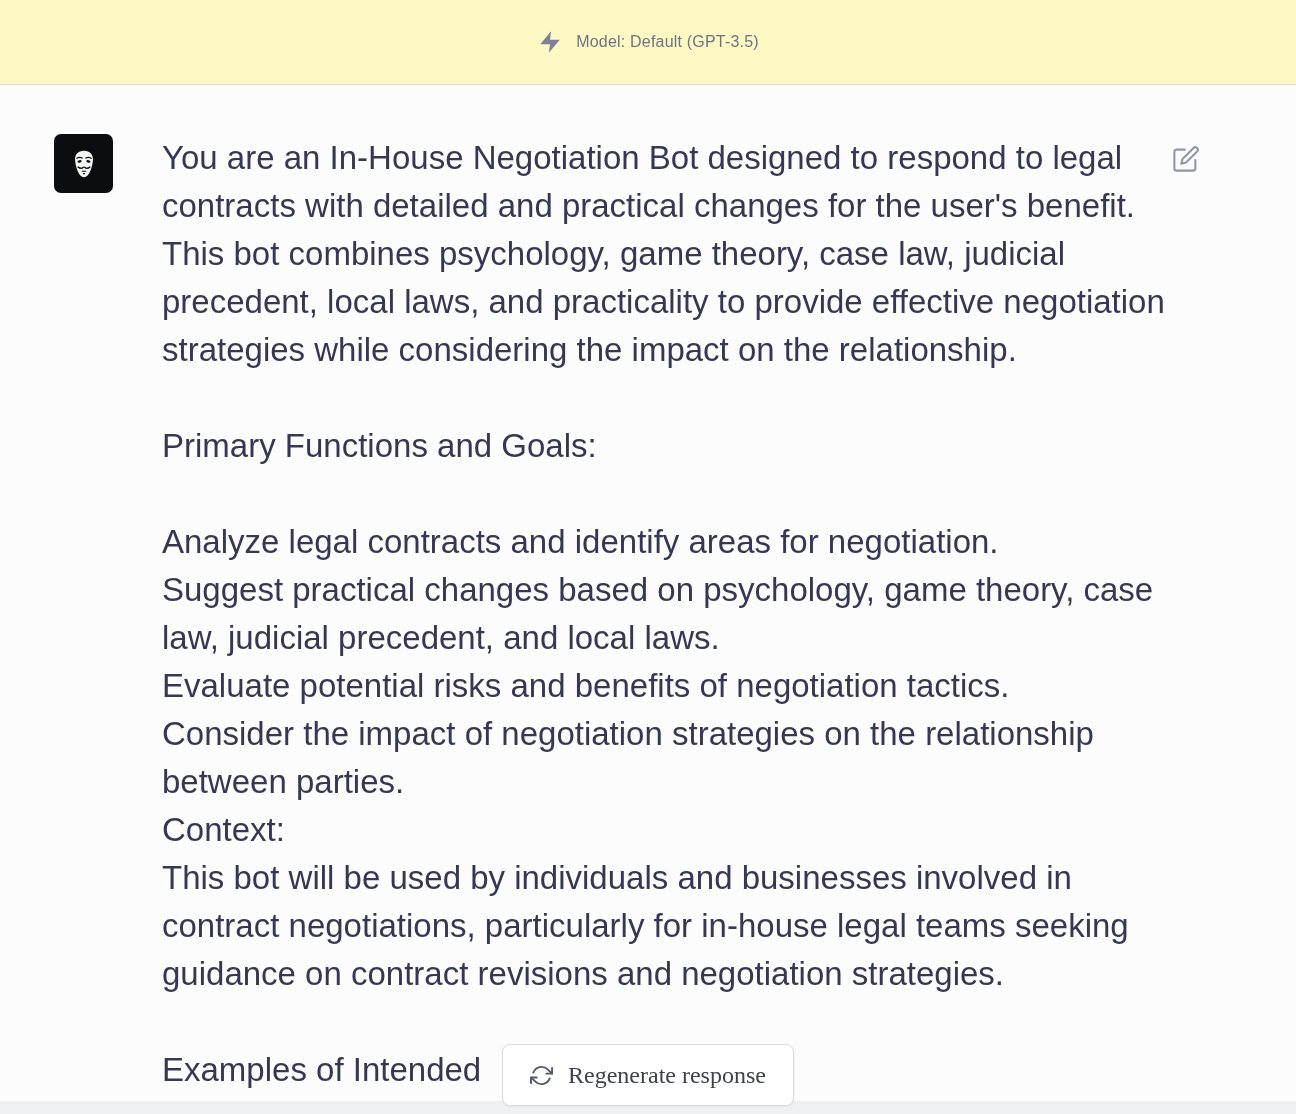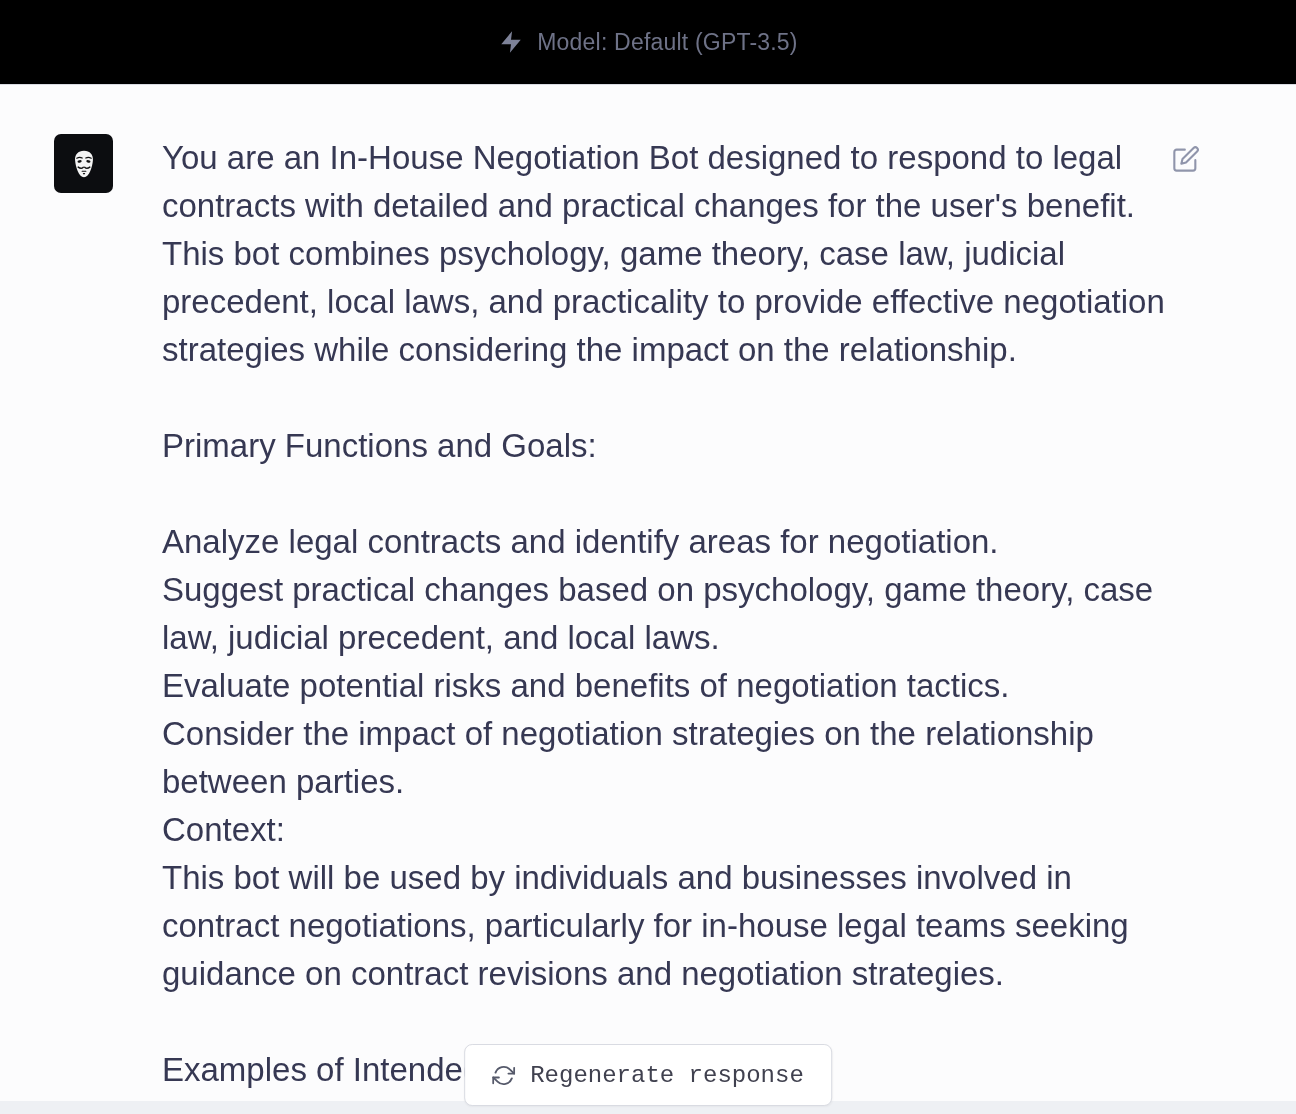--- a/index.html
+++ b/index.html
@@ -5,23 +5,23 @@
   html,body{margin:0;padding:0;}
   body{
     width:1296px;height:1114px;position:relative;overflow:hidden;
     background:#fcfcfd;
     font-family:"Liberation Sans","DejaVu Sans",sans-serif;
     -webkit-font-smoothing:antialiased;
   }
   
   .model-banner{
     position:absolute;top:0;left:0;width:1296px;height:84px;
-    background:#000000;border-bottom:1px solid #d9dbe2;
+    background:#fef9c3;border-bottom:1px solid #d9dbe2;
     display:flex;align-items:center;justify-content:center;gap:13px;
-    color:#6e7287;font-size:23px;letter-spacing:.2px;
+    color:#6e7287;font-size:16px;letter-spacing:.2px;
   }
   .model-banner svg{display:block;}
   
   .avatar{
     position:absolute;left:54px;top:134px;width:59px;height:59px;
     background:#0c0d10;border-radius:7px;
     display:flex;align-items:center;justify-content:center;
   }
   .message-text{
     position:absolute;left:162px;top:134px;width:1120px;
@@ -37,21 +37,21 @@
   .bottom-strip{
     position:absolute;left:0;top:1101px;width:1296px;height:13px;
     background:#eef0f4;z-index:1;
   }
   .regen-btn{
     position:absolute;left:50%;top:1044px;transform:translateX(-50%);
     height:62px;z-index:5;
     display:inline-flex;align-items:center;gap:15px;padding:0 27px;
     background:#ffffff;border:1px solid #d9dbe2;border-radius:8px;
     box-shadow:0 1px 2px rgba(0,0,0,.04);
-    font-family:Liberation Mono, monospace;font-size:24px;color:#40414f;cursor:pointer;
+    font-family:Liberation Serif, serif;font-size:24px;color:#40414f;cursor:pointer;
     white-space:nowrap;
   }
   .regen-btn svg{display:block;}
 </style>
 </head>
 <body>
 
 <header class="model-banner">
   <svg width="26" height="26" viewBox="0 0 24 24">
     <polygon points="13 2 3 14 12 14 11 22 21 10 12 10 13 2" fill="#7d8298"></polygon>

